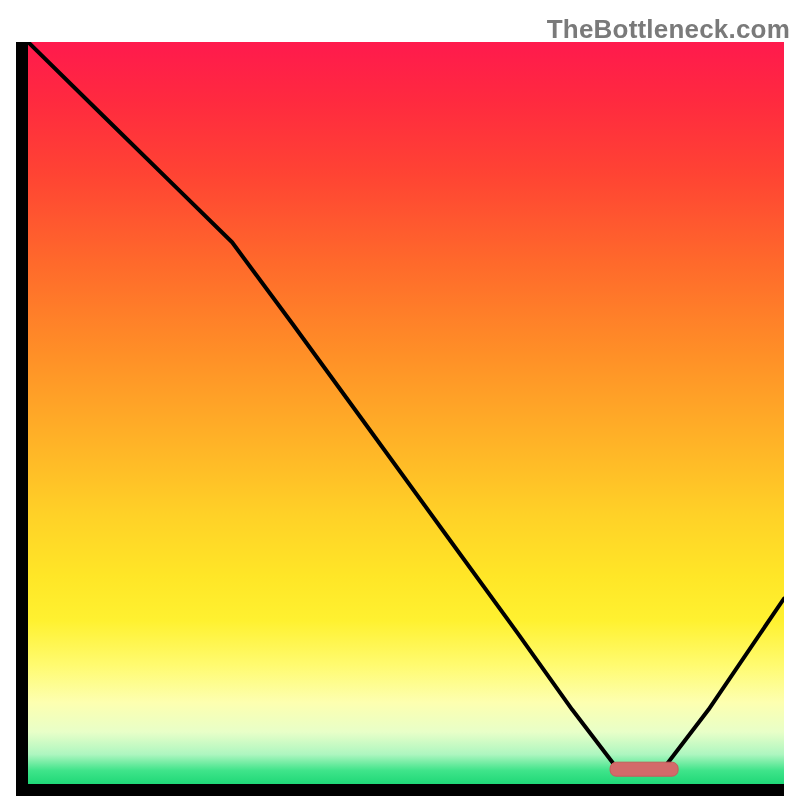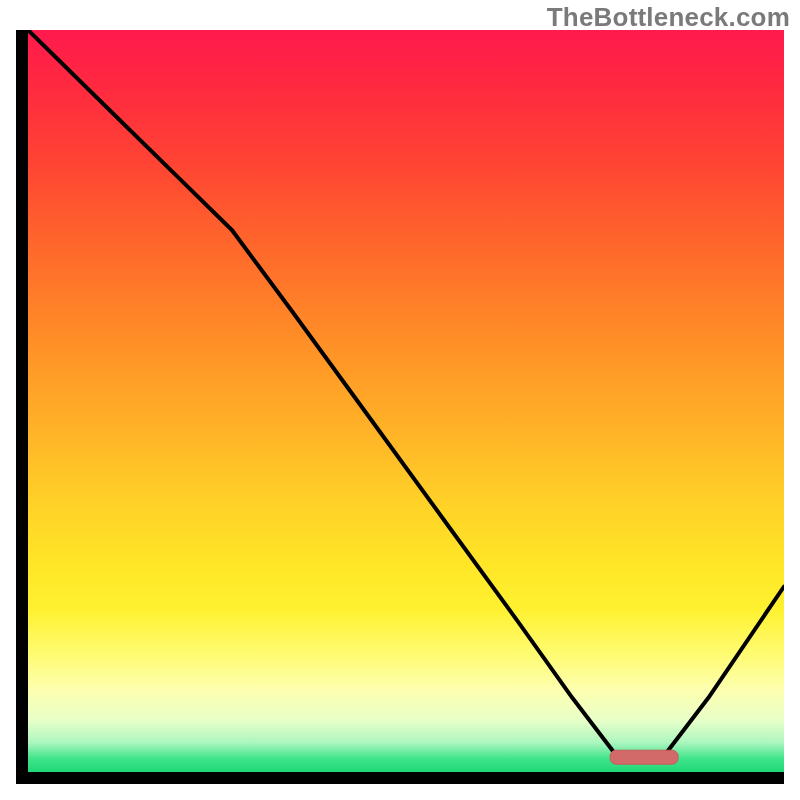--- a/index.html
+++ b/index.html
@@ -7,20 +7,21 @@
     padding: 0;
     width: 800px;
     height: 800px;
     background: #ffffff;
     font-family: Arial, Helvetica, sans-serif;
   }
   .stage {
     position: relative;
     width: 800px;
     height: 572px;
+    margin-top: 12px;
   }
   .watermark {
     position: absolute;
     top: 2px;
     right: 10px;
     font-size: 26px;
     font-weight: 600;
     color: #7a7a7a;
     letter-spacing: 0.2px;
     z-index: 10;

